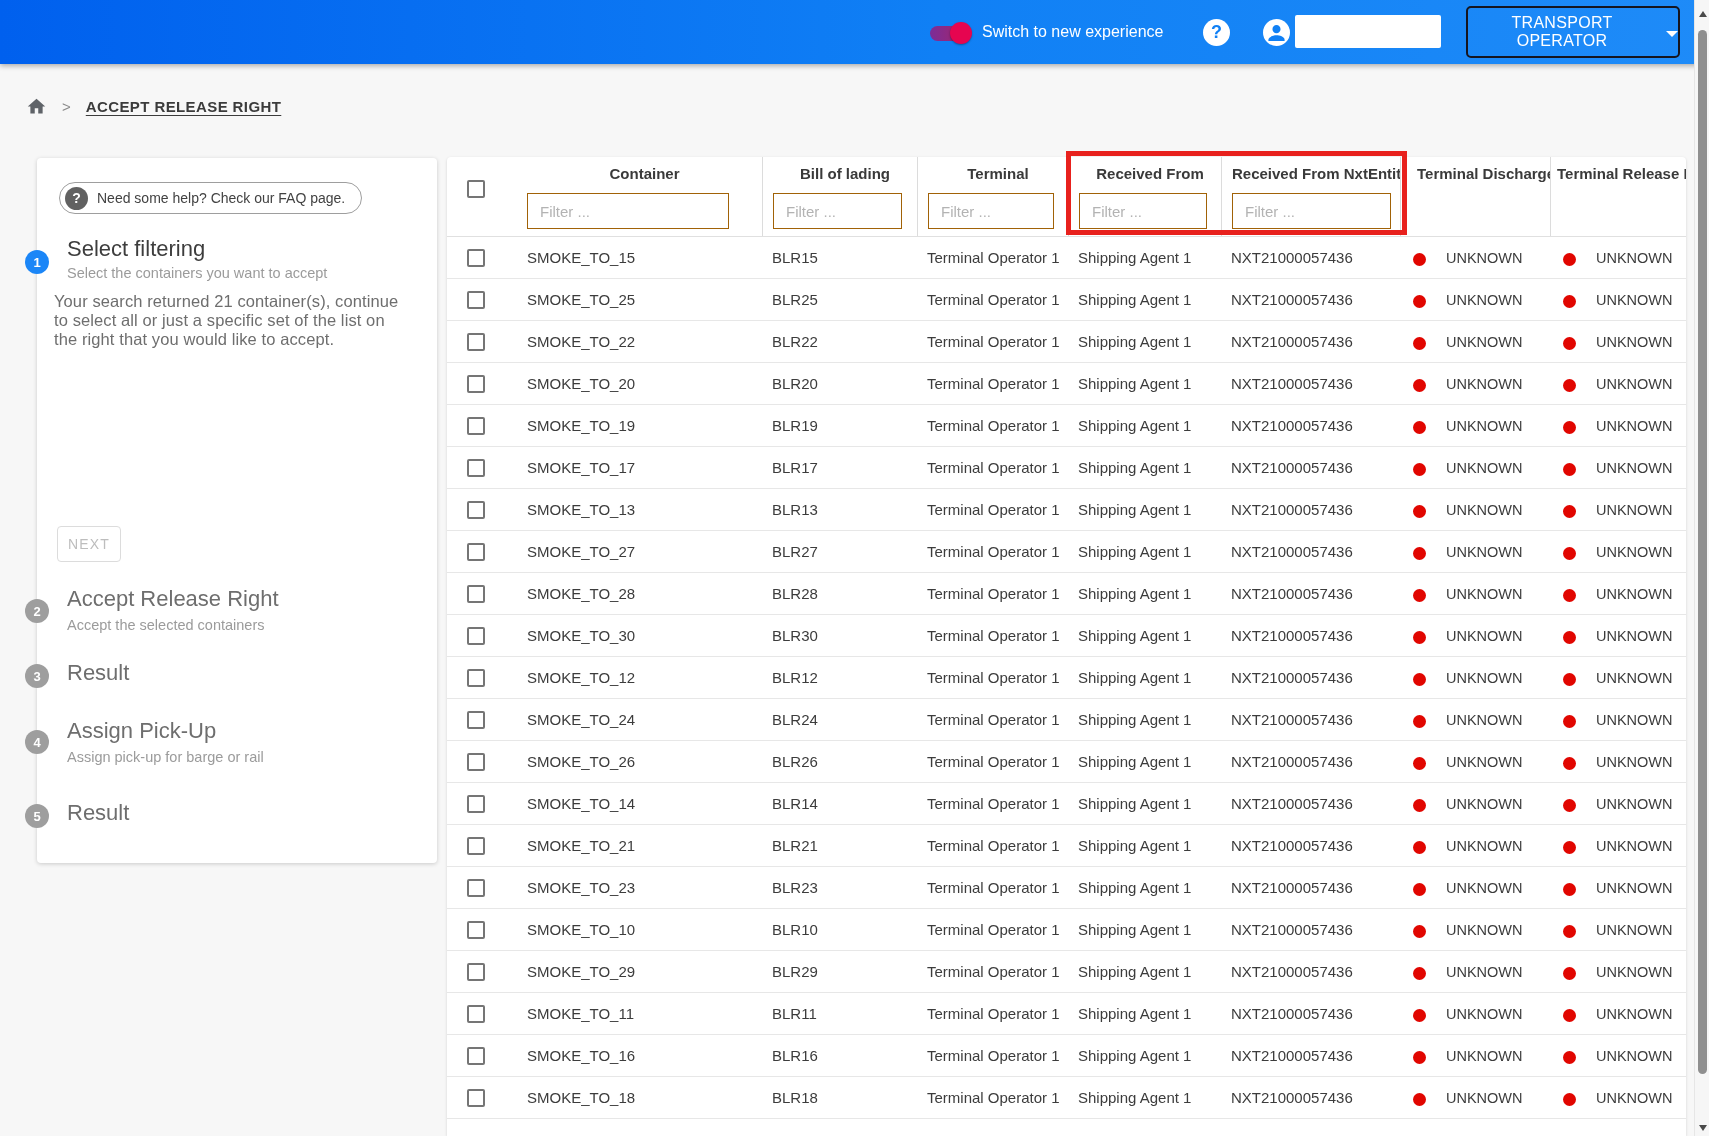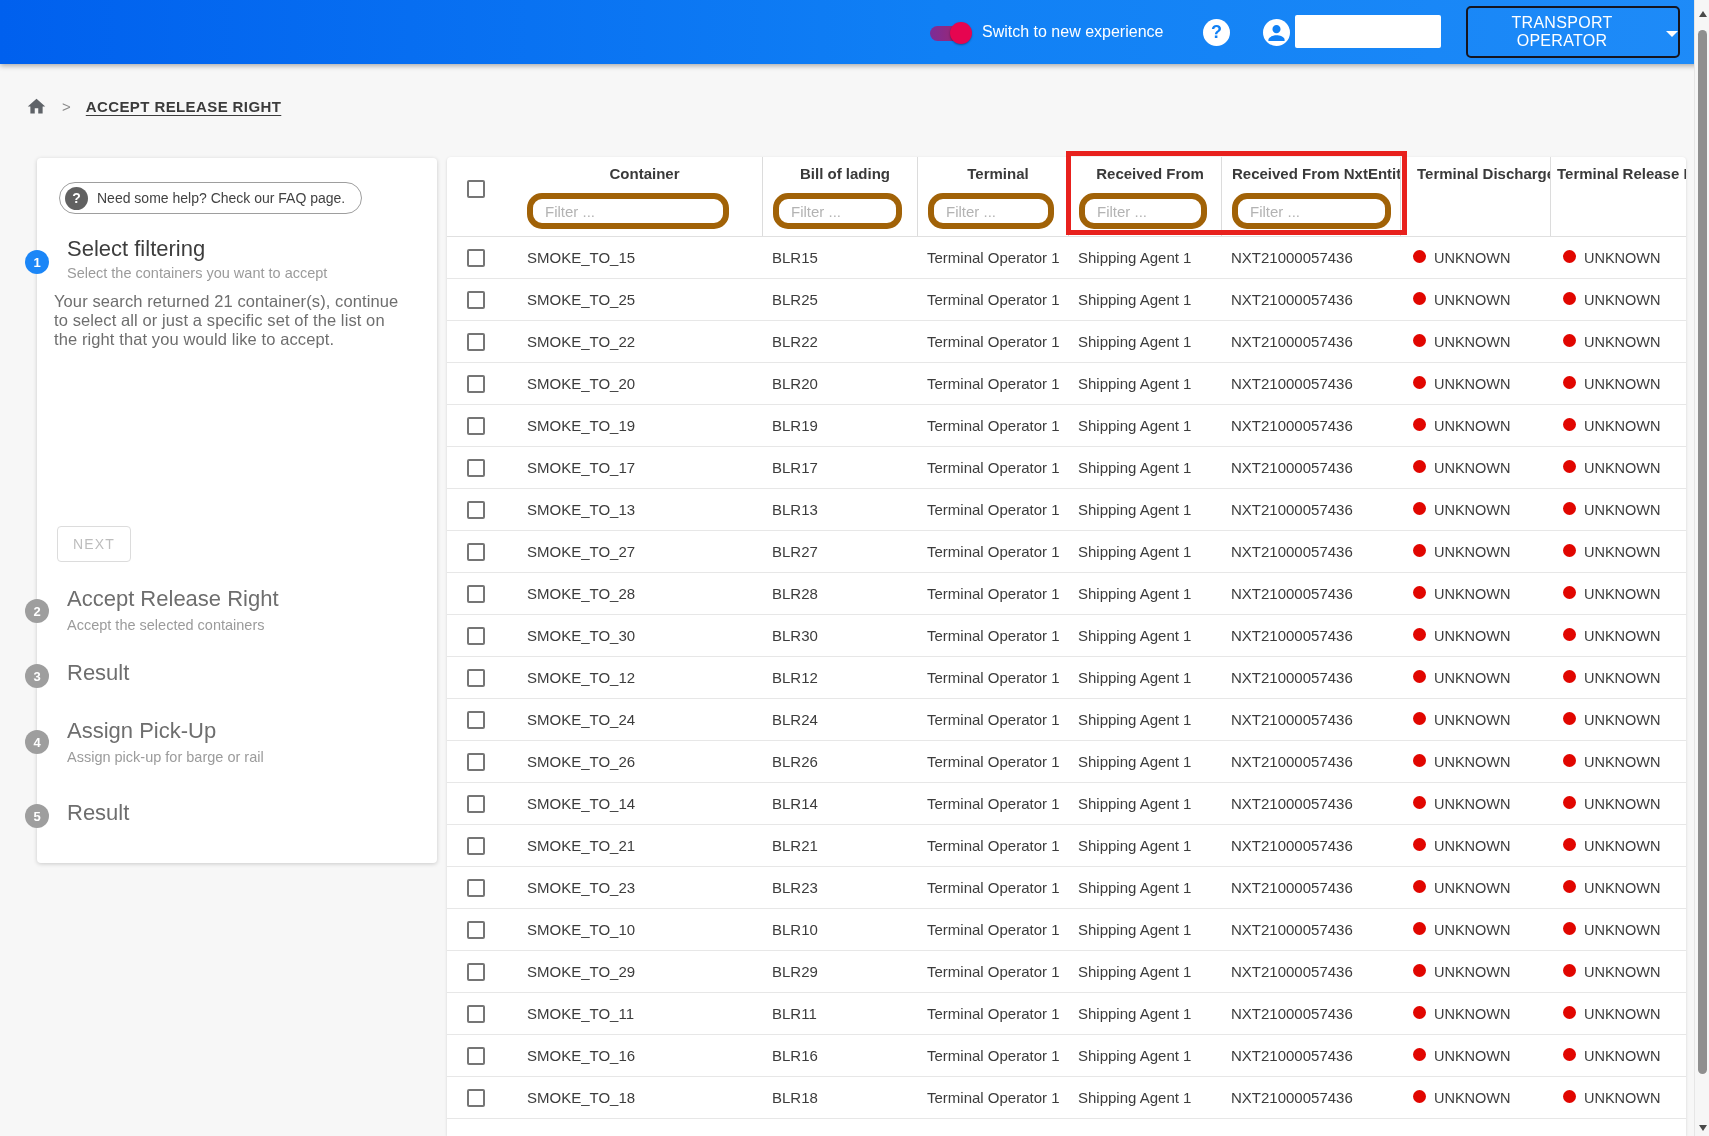--- a/index.html
+++ b/index.html
@@ -49,47 +49,47 @@
   .step-circle { position:absolute; left:-12px; width:24px; height:24px; border-radius:50%;
                  color:#fff; font-size:13px; font-weight:bold;
                  display:flex; align-items:center; justify-content:center; }
   .step-circle.active { background:#1b86f7; }
   .step-circle.idle { background:#9e9e9e; }
   .step-title { position:absolute; left:30px; font-size:22px; color:#6e6e6e; white-space:nowrap; }
   .step-title.active { color:#3d3d3d; }
   .step-sub { position:absolute; left:30px; font-size:14.5px; color:#9b9b9b; white-space:nowrap; }
   .wizard-p { position:absolute; left:17px; width:352px; font-size:16.5px; color:#6e6e6e;
               line-height:19px; letter-spacing:.1px; }
-  .next-btn { position:absolute; left:20px; top:368px; width:74px; height:36px; background:#fff;
+  .next-btn { position:absolute; left:20px; top:368px; width:64px; height:36px; background:#fff;
               border:1px solid #dcdcdc; border-radius:4px; color:#bdbdbd; font-size:14px;
               letter-spacing:1.2px; cursor:default; }
 
   
   .table-card { position:absolute; left:447px; top:157px; width:1239px; height:979px;
                 background:#fff; border-radius:4px 4px 0 0; box-shadow:0 1px 3px rgba(0,0,0,.15); z-index:3; }
   .grid-row { display:grid; grid-template-columns:58px 257px 155px 151px 153px 179px 150px 1fr; }
   .thead { position:relative; height:80px; border-bottom:1px solid #e0e0e0; }
   .hcell { position:relative; padding-top:8px; overflow:hidden; white-space:nowrap; }
   .hcell.div { border-left:1px solid #dcdcdc; }
   .hlabel { font-size:15px; font-weight:bold; color:#3a3a3a; display:block;text-align:center; }
   .pl10 { padding-left:10px; } .pl22 { padding-left:22px; } .pl16 { padding-left:16px; } .pl6 { padding-left:6px; }
-  .filter { display:block; margin-top:11px; height:36px; border:6px solid #a16207; border-radius:15px;
+  .filter { display:block; margin-top:11px; height:36px; border:1px solid #a16207; border-radius:0;
             padding:0 12px; font-size:15px; color:#555; background:#fff; font-family:"Liberation Sans",sans-serif; }
   .filter::placeholder { color:#b3b3b3; }
   .hcheck { display:flex; justify-content:center; padding-top:23px; }
   .checkbox { display:inline-block; width:18px; height:18px; border:2px solid #757575;
               border-radius:2px; background:#fff; cursor:pointer; }
   .red-annotation { position:absolute; left:619px; top:-6px; width:341px; height:84px;
                     border:5px solid #e8211d; z-index:6; pointer-events:none; }
   .t-row { height:42px; border-bottom:1px solid #e7e7e7; align-items:center;
            font-size:15px; color:#3c3c3c; }
   .cell { padding-left:10px; white-space:nowrap; overflow:hidden; }
   .cell.cb { display:flex; justify-content:center; padding-left:0; }
   .cell.c-container { padding-left:22px; }
-  .cell.status { display:flex; align-items:flex-start; gap:8px; padding-left:13px; font-size:14.5px; }
+  .cell.status { display:flex; align-items:flex-end; gap:20px; padding-left:13px; font-size:14.5px; }
   .dot { width:13px; height:13px; border-radius:50%; background:#e10600; flex:0 0 auto; }
 
   
   .scrollbar { position:absolute; right:0; top:0; width:15px; height:1136px;
                background:#f6f6f6; border-left:1px solid #e6e6e6; z-index:30; }
   .sb-btn { position:absolute; left:0; width:15px; height:16px; display:flex;
             align-items:center; justify-content:center; cursor:pointer; }
   .sb-up { top:6px; } .sb-down { bottom:0; }
   .tri-up { width:0; height:0; border-left:4px solid transparent; border-right:4px solid transparent;
             border-bottom:6px solid #4a4a4a; }

